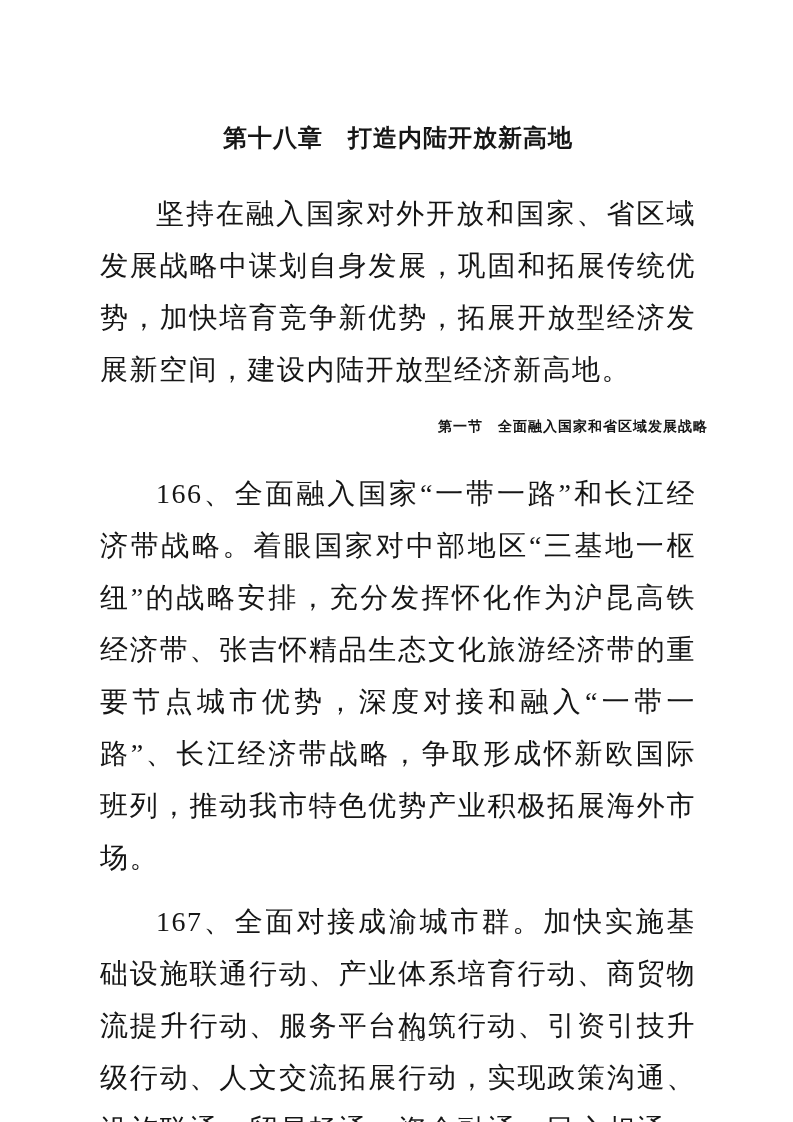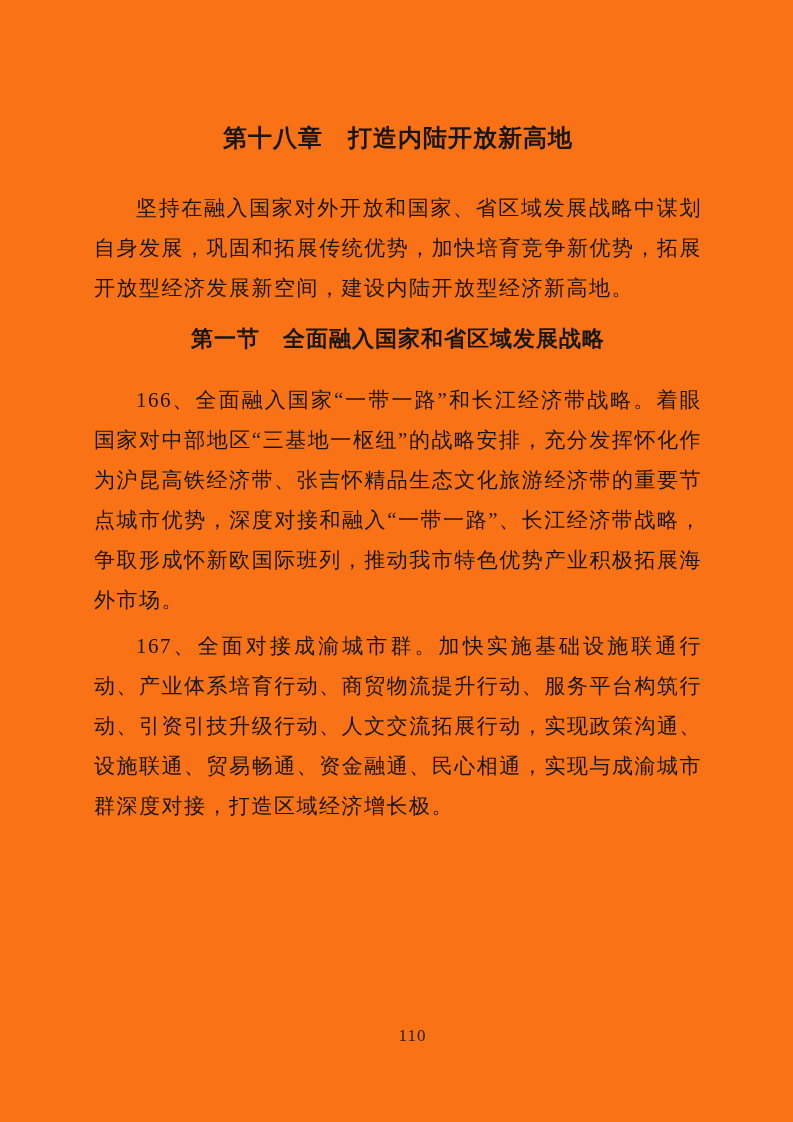--- a/index.html
+++ b/index.html
@@ -5,51 +5,51 @@
   html, body {
     margin: 0;
     padding: 0;
     background: #e8e8e8;
   }
   .page {
     position: relative;
     width: 793px;
     height: 1122px;
     margin: 0 auto;
-    background: #f97316;
+    background: #ffffff;
     color: #161616;
     font-family: "Liberation Serif", "DejaVu Serif", serif;
     box-sizing: border-box;
     padding: 122px 85px 0 88px;
     overflow: hidden;
   }
   .chapter-title {
     margin: 0 0 34px 0;
     font-family: "Liberation Sans", "DejaVu Sans", sans-serif;
     font-size: 24px;
     line-height: 32px;
     font-weight: bold;
     text-align: center;
     letter-spacing: 1px;
   }
   .body-para {
-    margin: 6px;
-    font-size: 21px;
-    line-height: 40px;
+    margin: 12px;
+    font-size: 28px;
+    line-height: 52px;
     text-align: justify;
     text-justify: inter-character;
     text-indent: 2em;
     letter-spacing: 1.5px;
   }
   .section-title {
     margin: 16px 0 26px 0;
-    font-size: 22px;
+    font-size: 14px;
     line-height: 30px;
     font-weight: bold;
-    text-align: center;
+    text-align: right;
     letter-spacing: 1px;
   }
   .lead {
     font-weight: normal;
   }
   .page-number {
     position: absolute;
     left: 0;
     top: 1026px;
     width: 100%;

